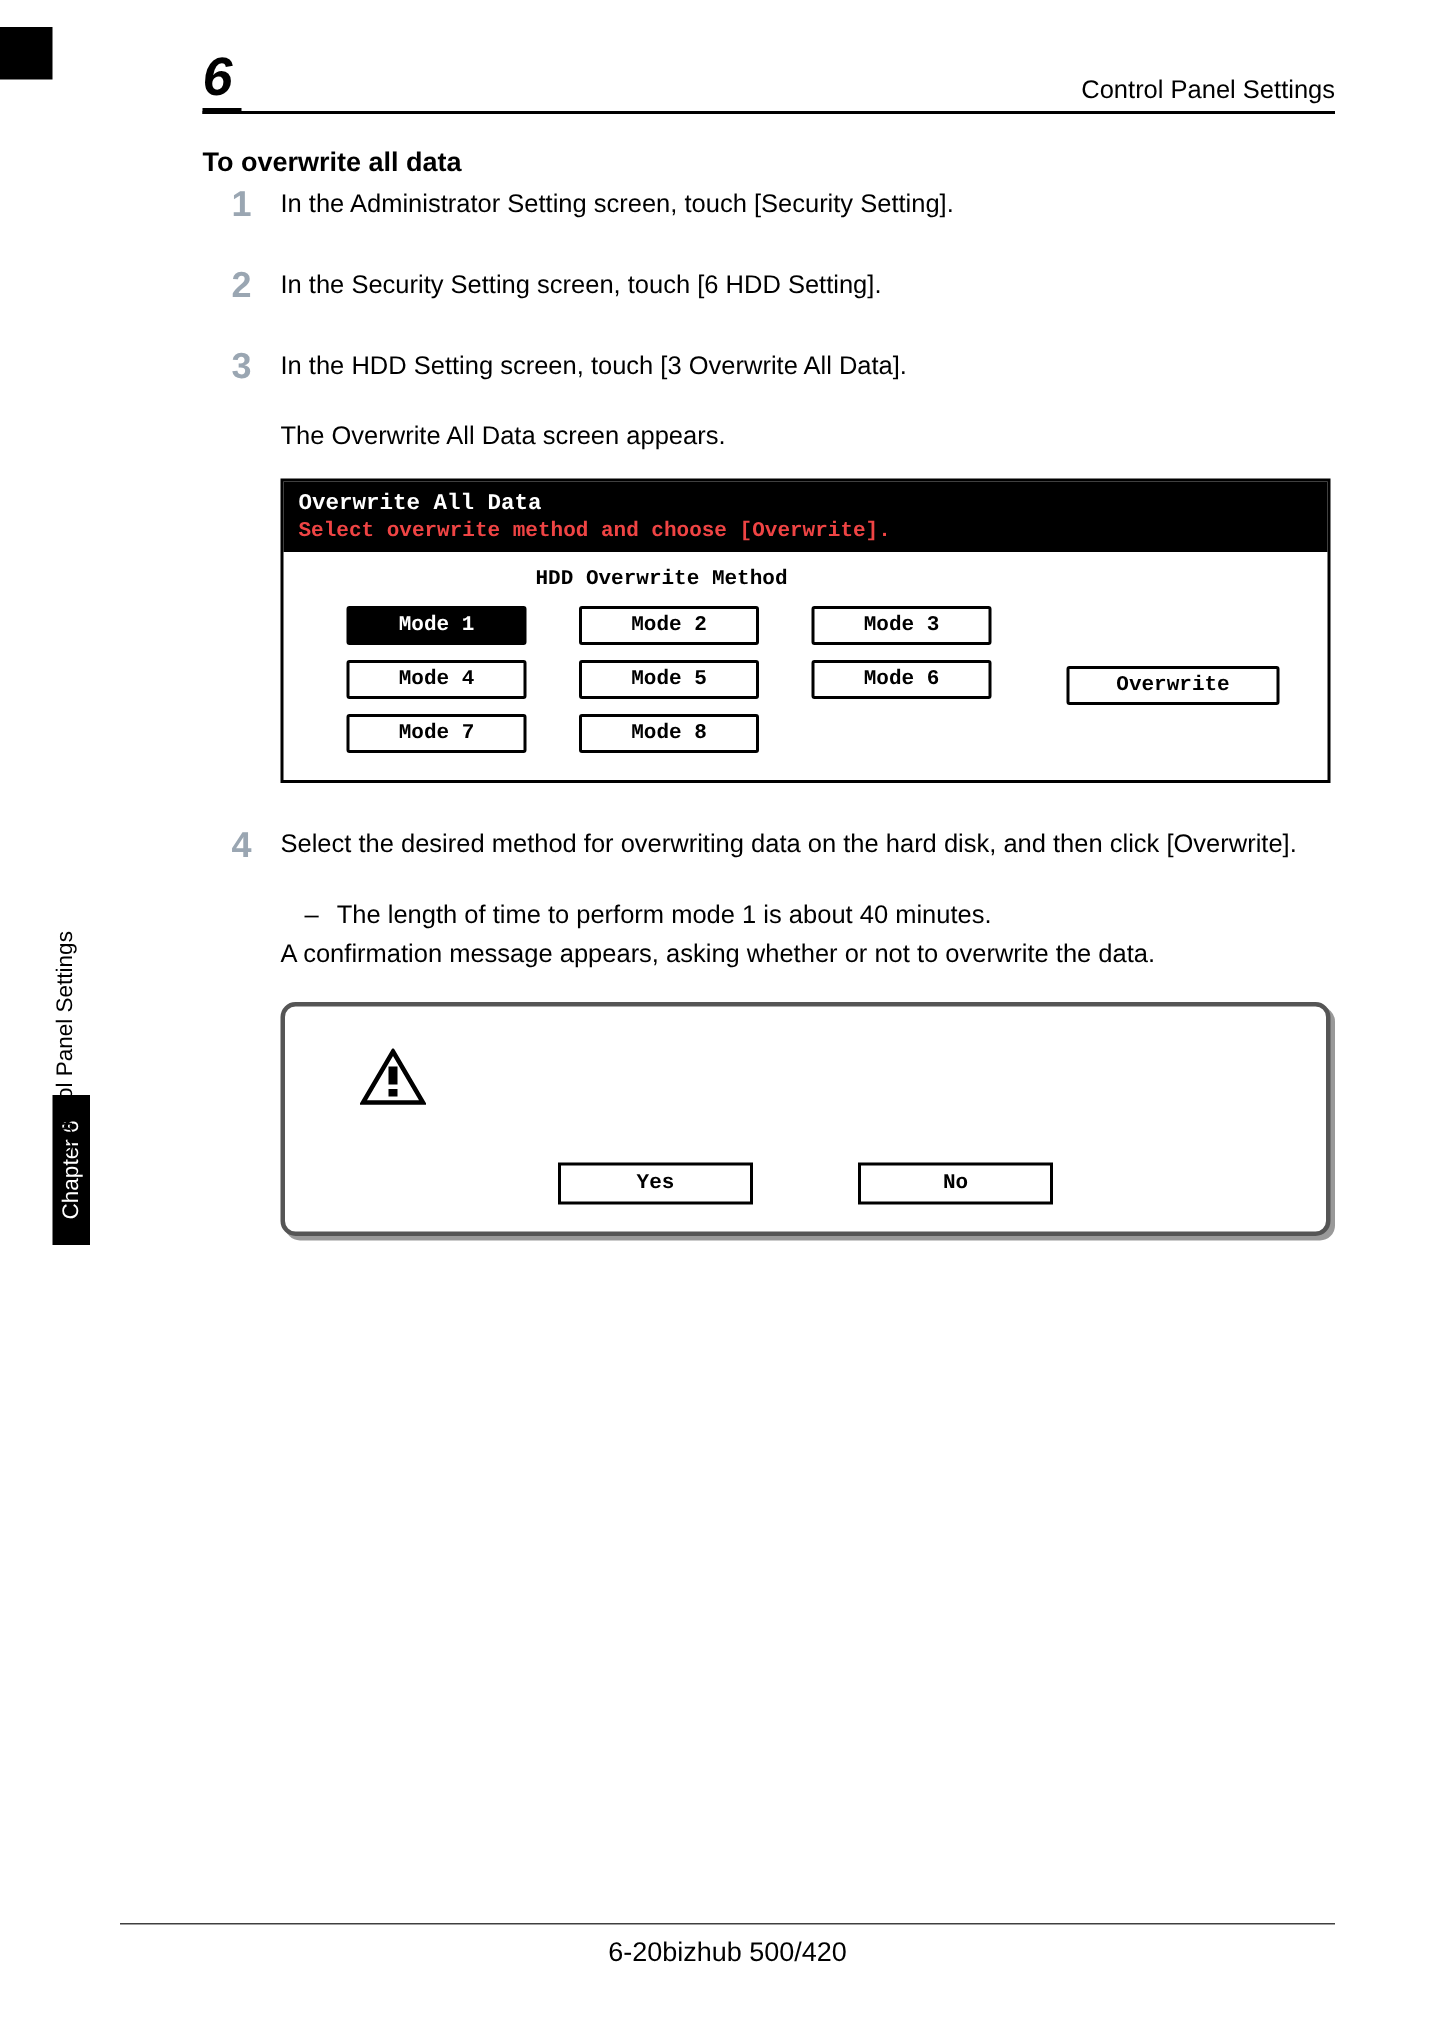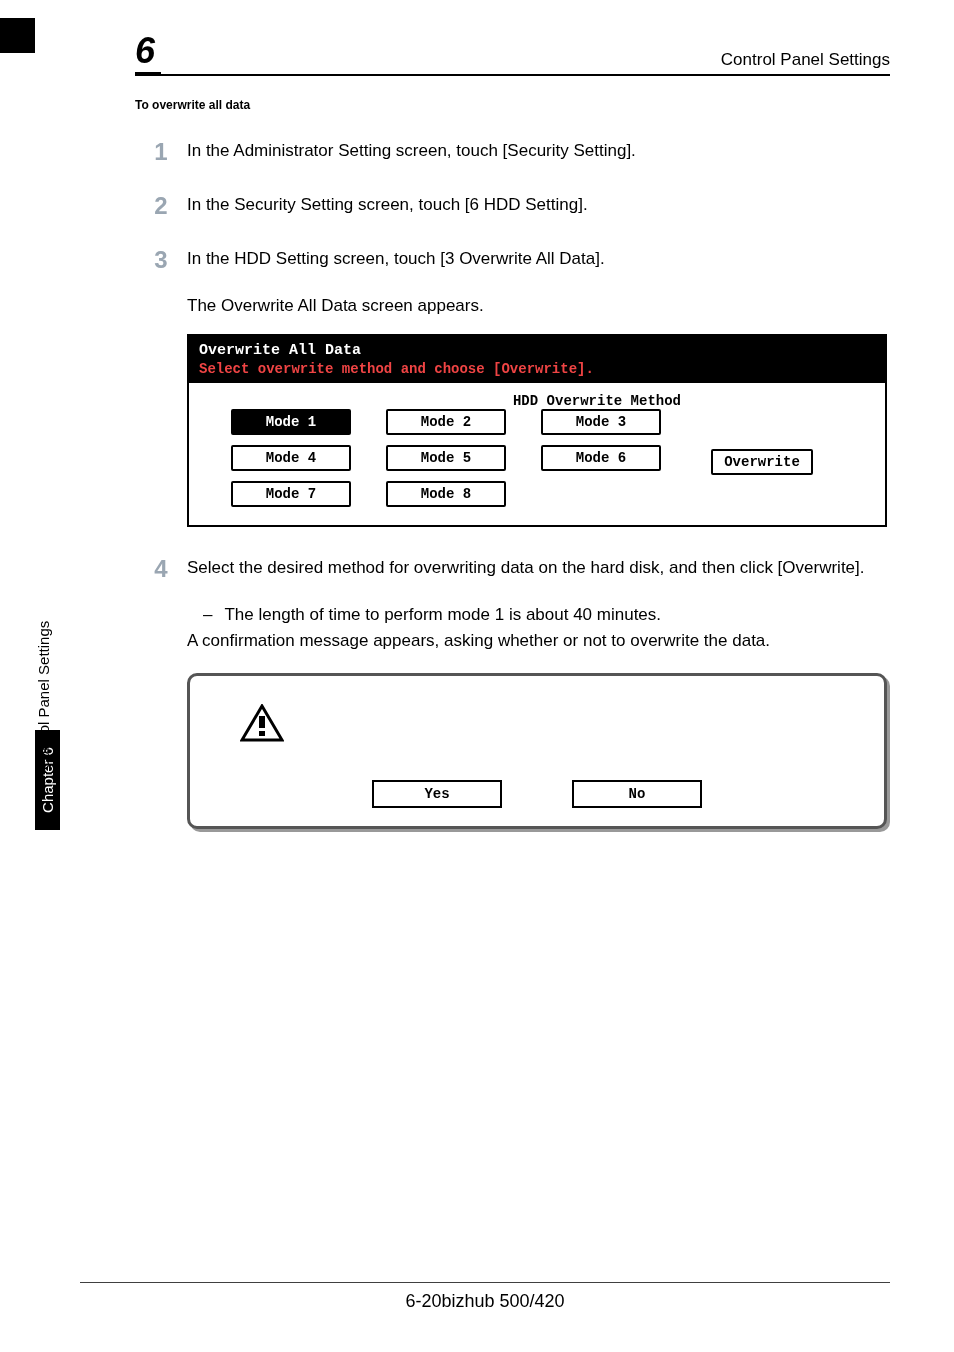--- a/index.html
+++ b/index.html
@@ -68,22 +68,21 @@
       font-style: italic;
       border-bottom: 4px solid #000;
       padding-right: 6px;
       margin-bottom: -6px;
     }
     .header-title {
       font-size: 17px;
     }
     .section-title {
       font-weight: bold;
-      font-size: 12px;
-      margin-bottom: 22px;
+      font-size: 18px;
     }
     .step-row {
       display: flex;
       align-items: flex-start;
       margin-bottom: 18px;
       font-size: 17px;
       line-height: 1.5;
     }
     .step-num {
       font-size: 24px;
@@ -125,22 +124,23 @@
       padding: 0 10px 6px 10px;
     }
     .screen-body {
       padding: 10px 12px 8px 12px;
       position: relative;
     }
     .method-label {
       font-family: 'Courier New', monospace;
       font-size: 14px;
       font-weight: bold;
-      text-align: right;
+      text-align: center;
       width: 480px;
+      margin-bottom: 10px;
     }
     .method-grid {
       display: flex;
       gap: 30px;
       align-items: flex-start;
     }
     .method-buttons {
       width: 480px;
     }
     .btn-row {
@@ -303,21 +303,21 @@
             <div class="lcd-btn">Mode 4</div>
             <div class="lcd-btn">Mode 5</div>
             <div class="lcd-btn">Mode 6</div>
           </div>
           <div class="btn-row">
             <div class="lcd-btn">Mode 7</div>
             <div class="lcd-btn">Mode 8</div>
           </div>
         </div>
         <div class="overwrite-side">
-          <div class="lcd-btn" style="width:102px">Overwrite</div>
+          <div class="lcd-btn" style="width:142px">Overwrite</div>
         </div>
       </div>
     </div>
   </div>
 
   <div class="step-row">
     <div class="step-num">4</div>
     <div class="step-text">Select the desired method for overwriting data on the hard disk, and then click [Overwrite].</div>
   </div>
   <div class="bullet-row">

